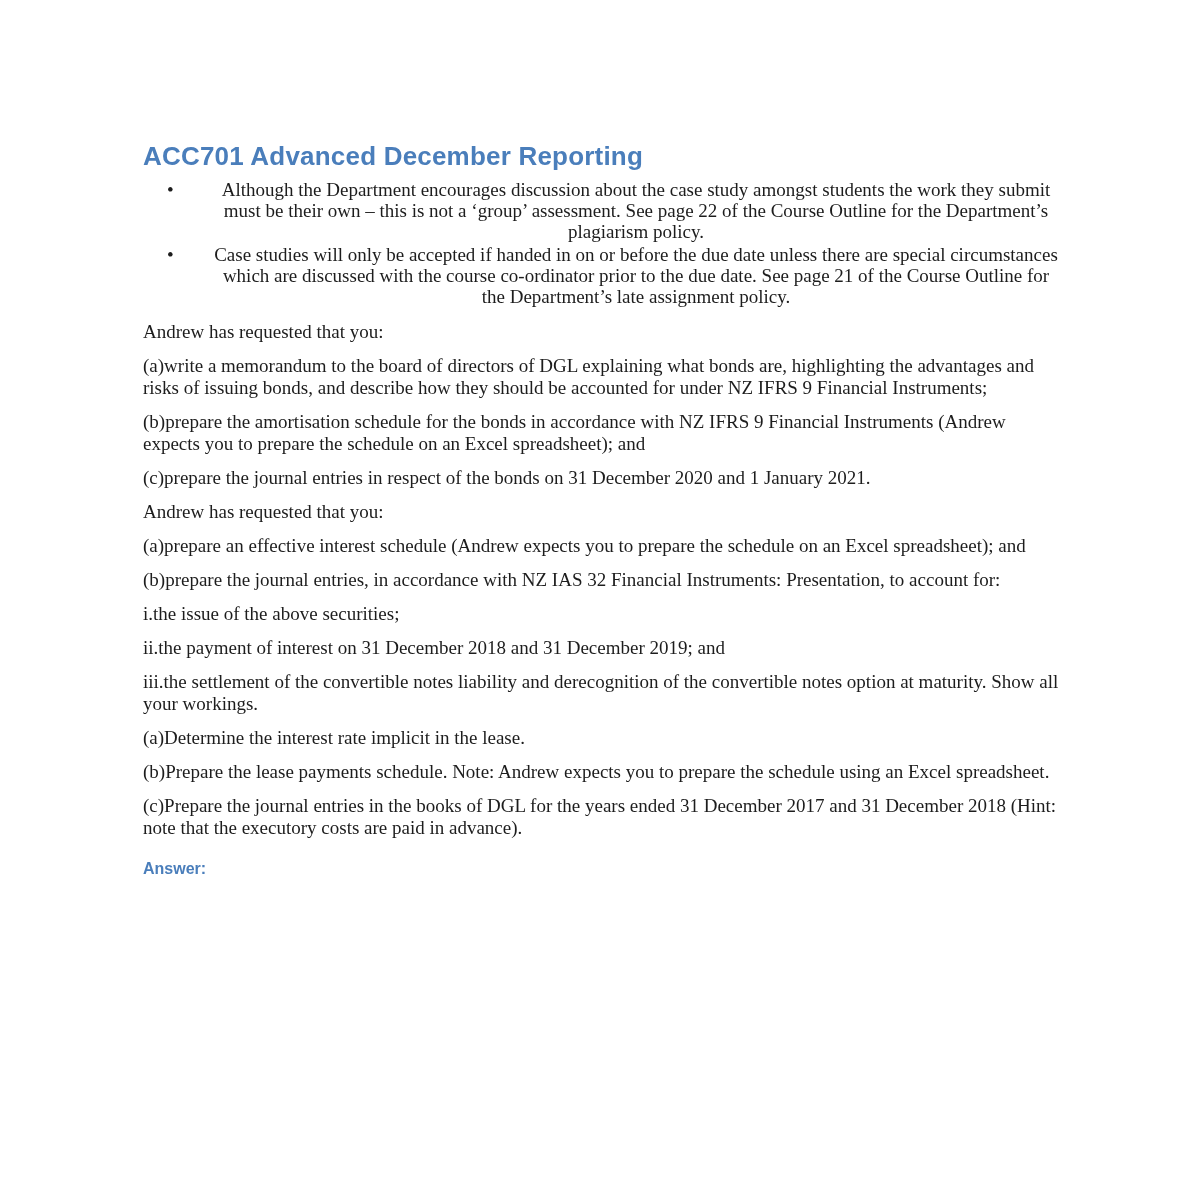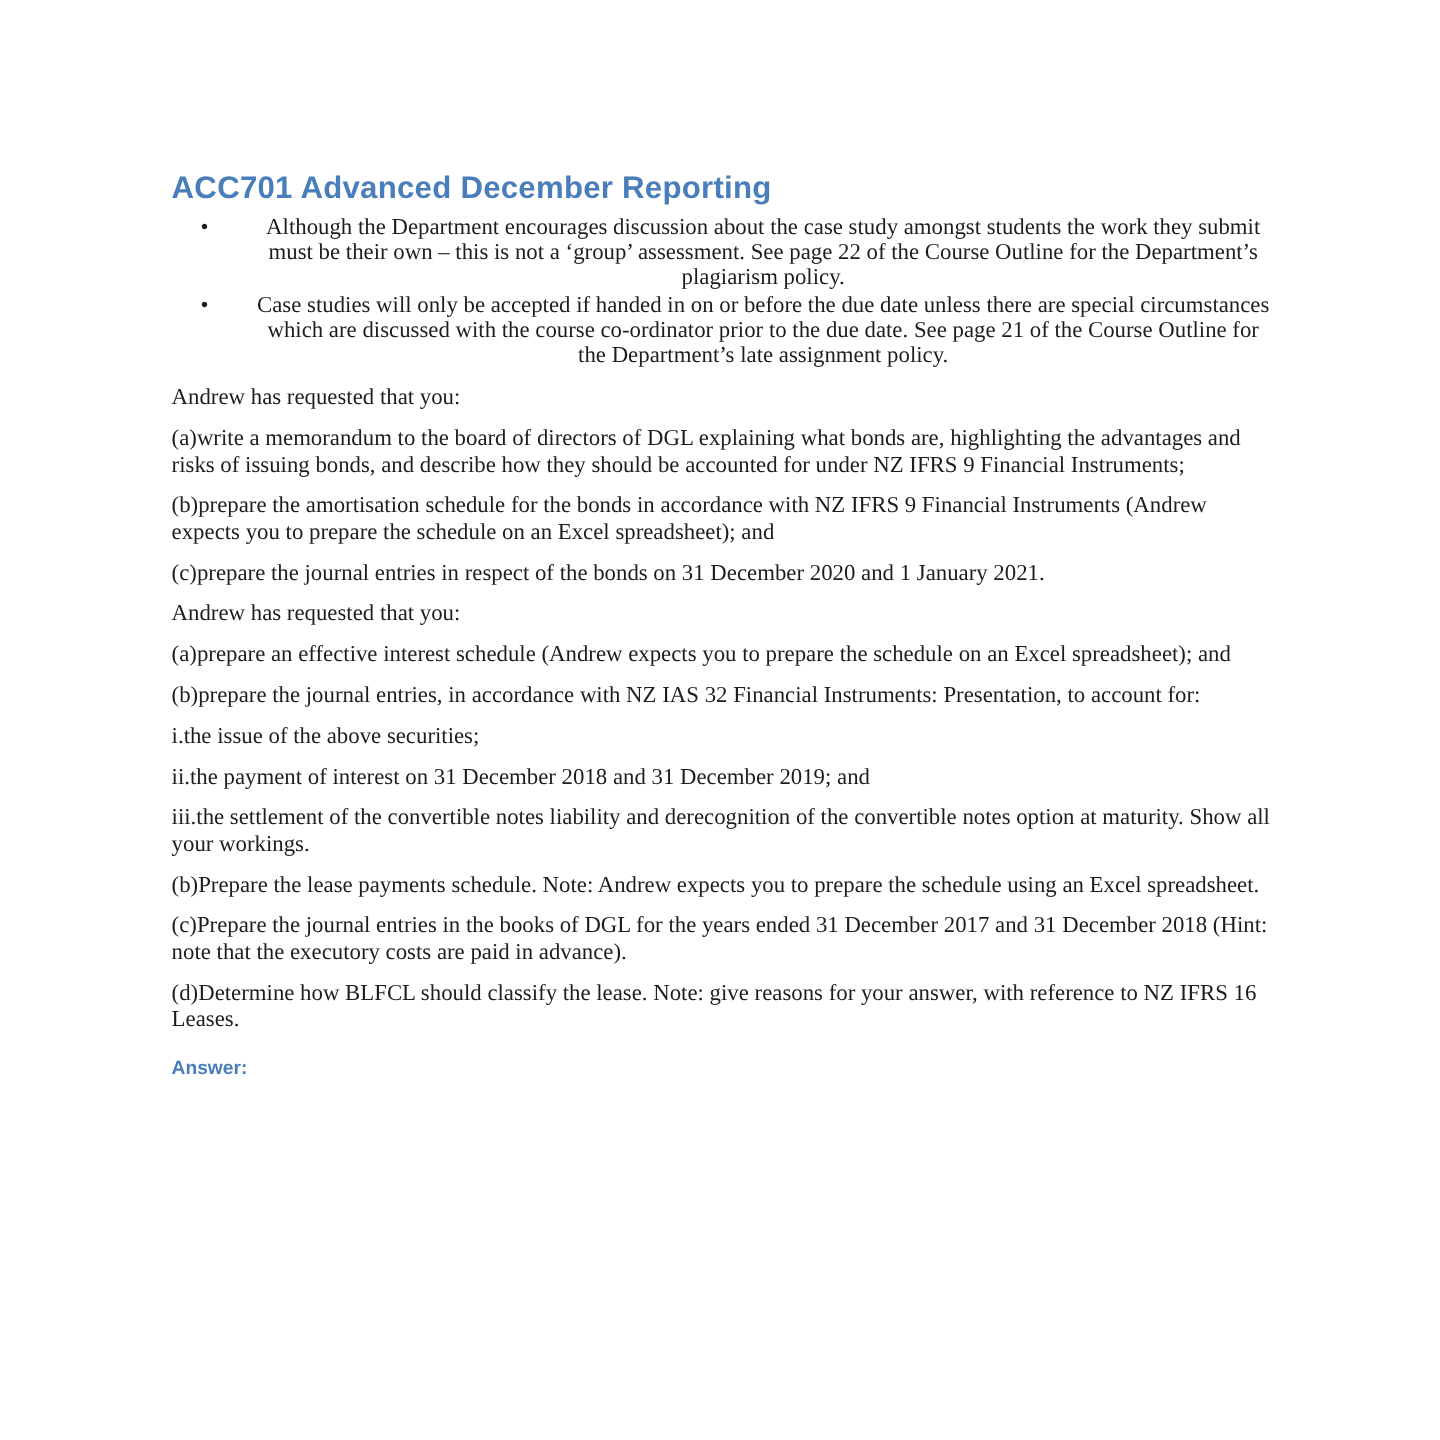--- a/index.html
+++ b/index.html
@@ -78,20 +78,20 @@
   <p class="body-par">Andrew has requested that you:</p>
   <p class="body-par">(a)write a memorandum to the board of directors of DGL explaining what bonds are, highlighting the advantages and risks of issuing bonds, and describe how they should be accounted for under NZ IFRS 9 Financial Instruments;</p>
   <p class="body-par">(b)prepare the amortisation schedule for the bonds in accordance with NZ IFRS 9 Financial Instruments (Andrew expects you to prepare the schedule on an Excel spreadsheet); and</p>
   <p class="body-par">(c)prepare the journal entries in respect of the bonds on 31 December 2020 and 1 January 2021.</p>
   <p class="body-par">Andrew has requested that you:</p>
   <p class="body-par">(a)prepare an effective interest schedule (Andrew expects you to prepare the schedule on an Excel spreadsheet); and</p>
   <p class="body-par">(b)prepare the journal entries, in accordance with NZ IAS 32 Financial Instruments: Presentation, to account for:</p>
   <p class="body-par">i.the issue of the above securities;</p>
   <p class="body-par">ii.the payment of interest on 31 December 2018 and 31 December 2019; and</p>
   <p class="body-par">iii.the settlement of the convertible notes liability and derecognition of the convertible notes option at maturity. Show all your workings.</p>
+  <p class="body-par">(a)Determine the interest rate implicit in the lease.</p>
   <p class="body-par">(b)Prepare the lease payments schedule. Note: Andrew expects you to prepare the schedule using an Excel spreadsheet.</p>
   <p class="body-par">(c)Prepare the journal entries in the books of DGL for the years ended 31 December 2017 and 31 December 2018 (Hint: note that the executory costs are paid in advance).</p>
-  <p class="body-par">(d)Determine how BLFCL should classify the lease. Note: give reasons for your answer, with reference to NZ IFRS 16 Leases.</p>
 
   <h2 class="answer-heading">Answer:</h2>
 
 
 </div>
 
 </body></html>

